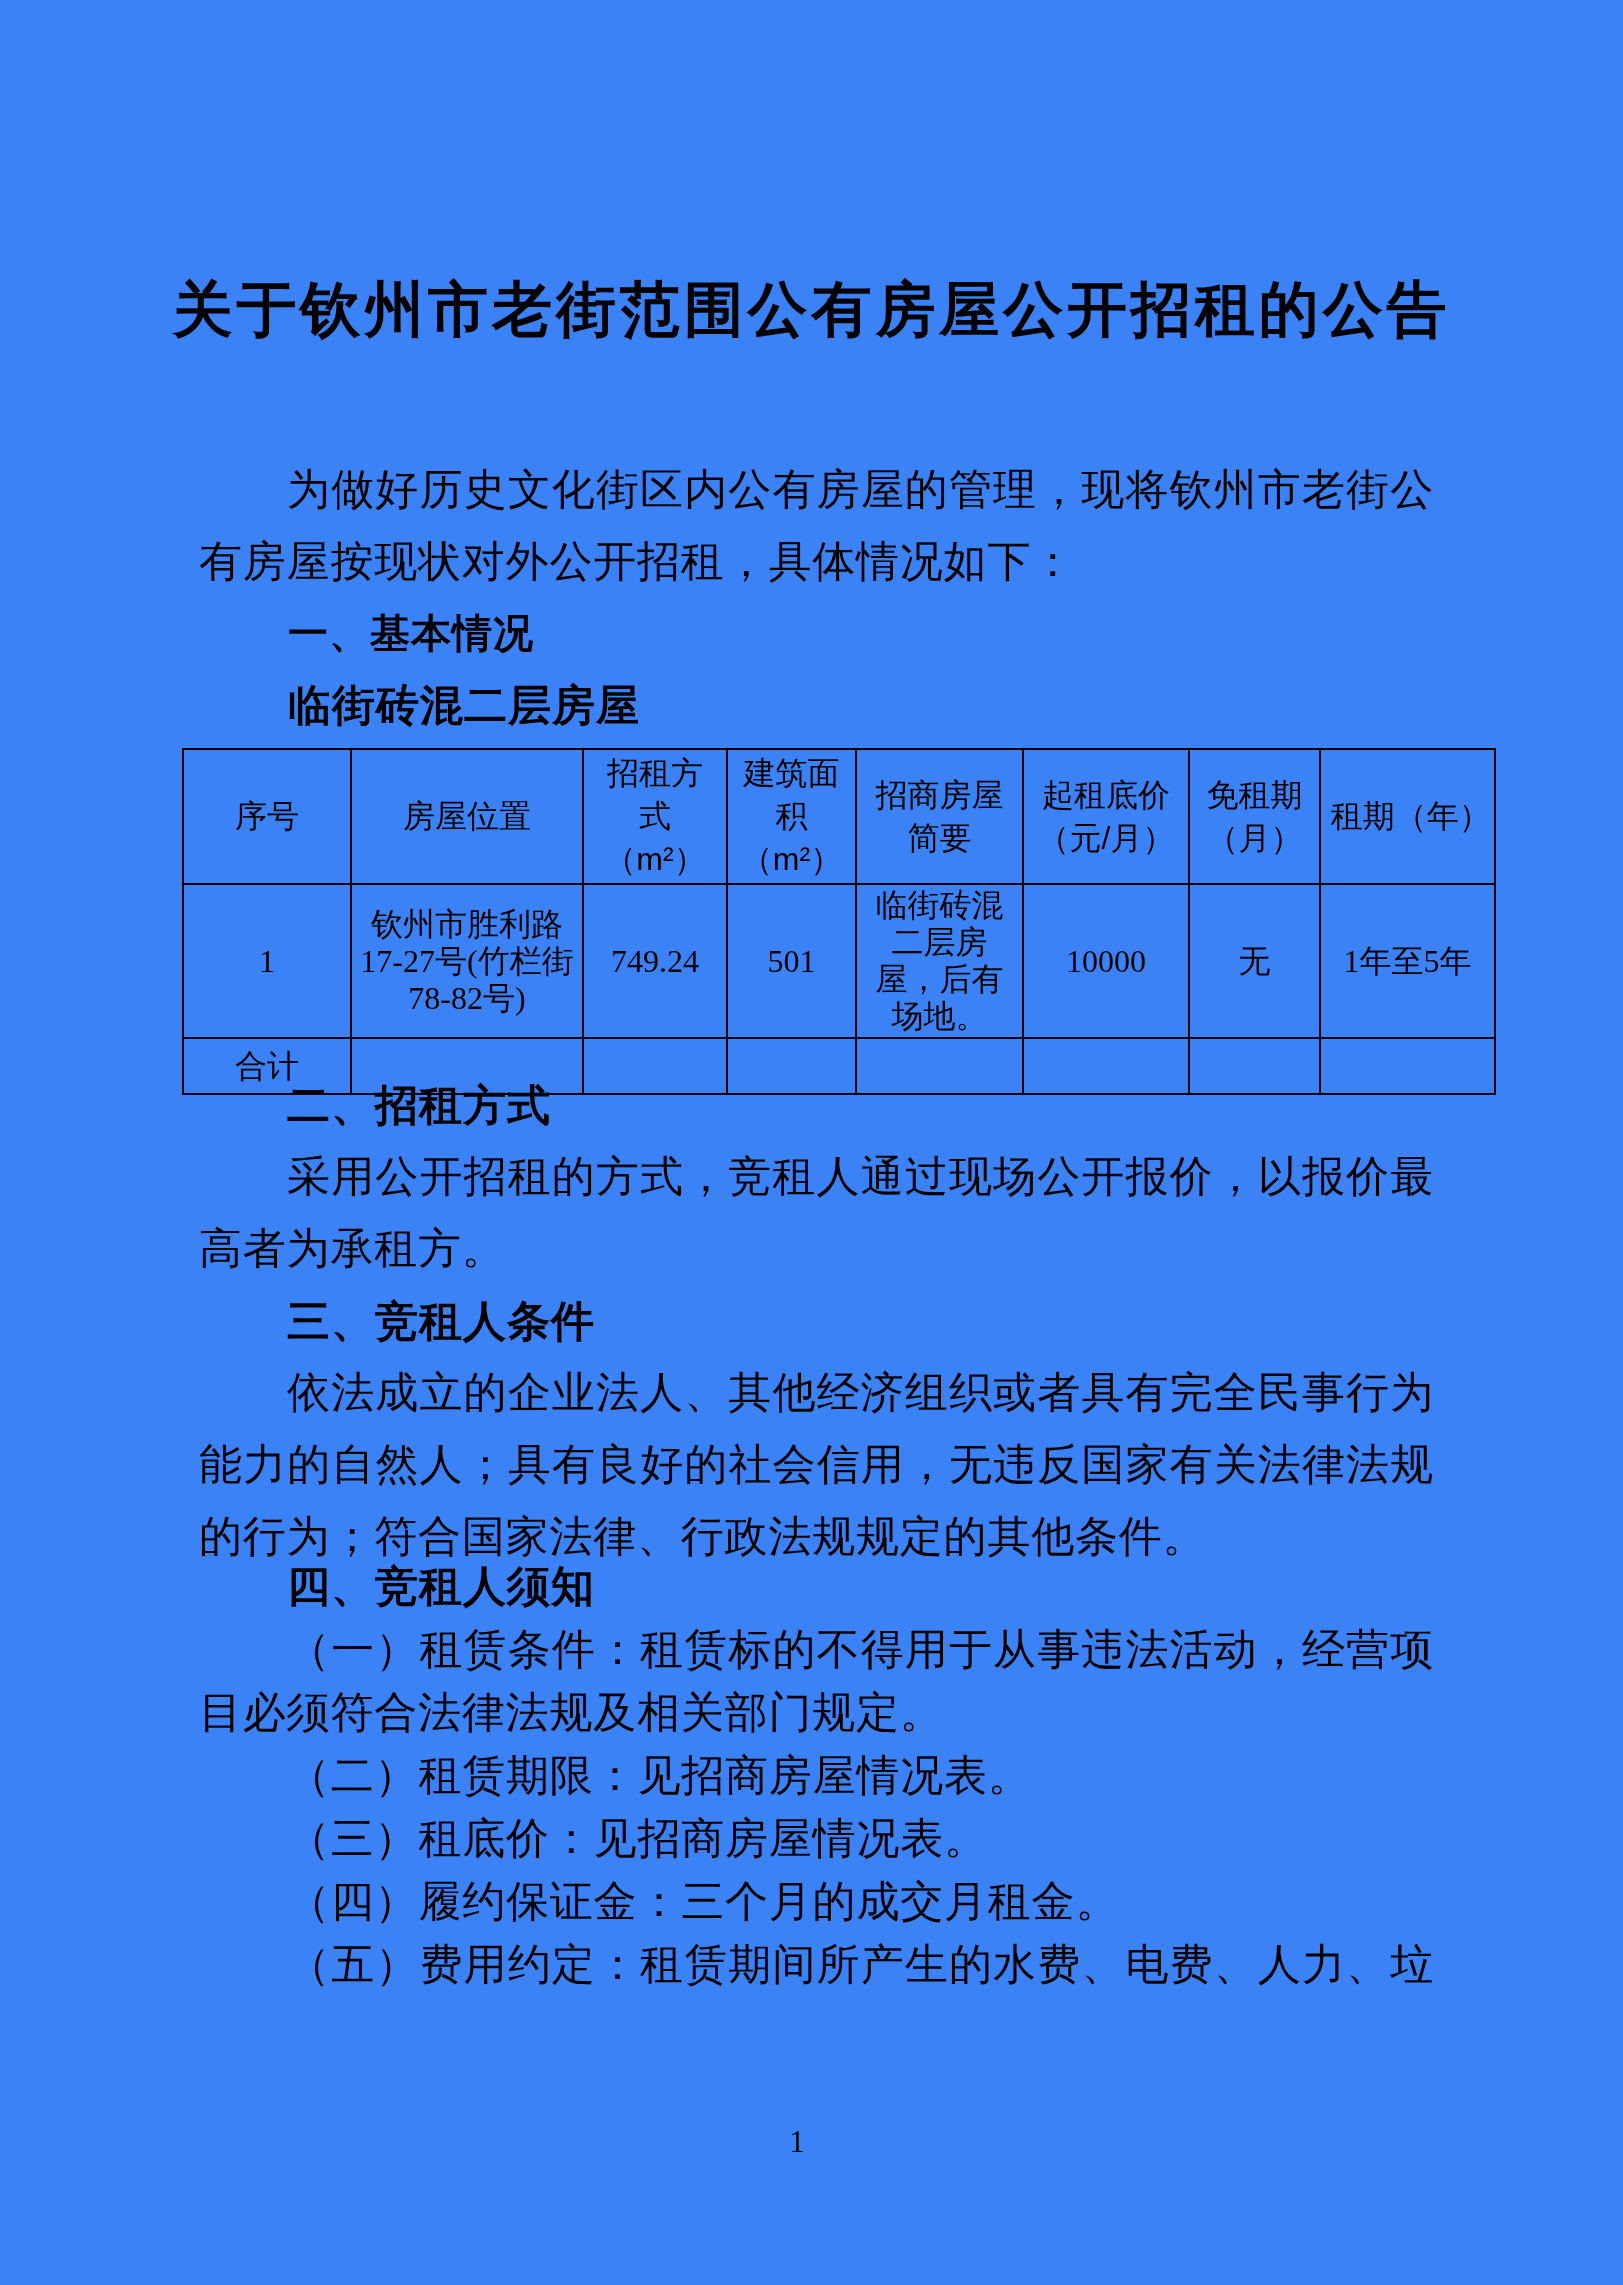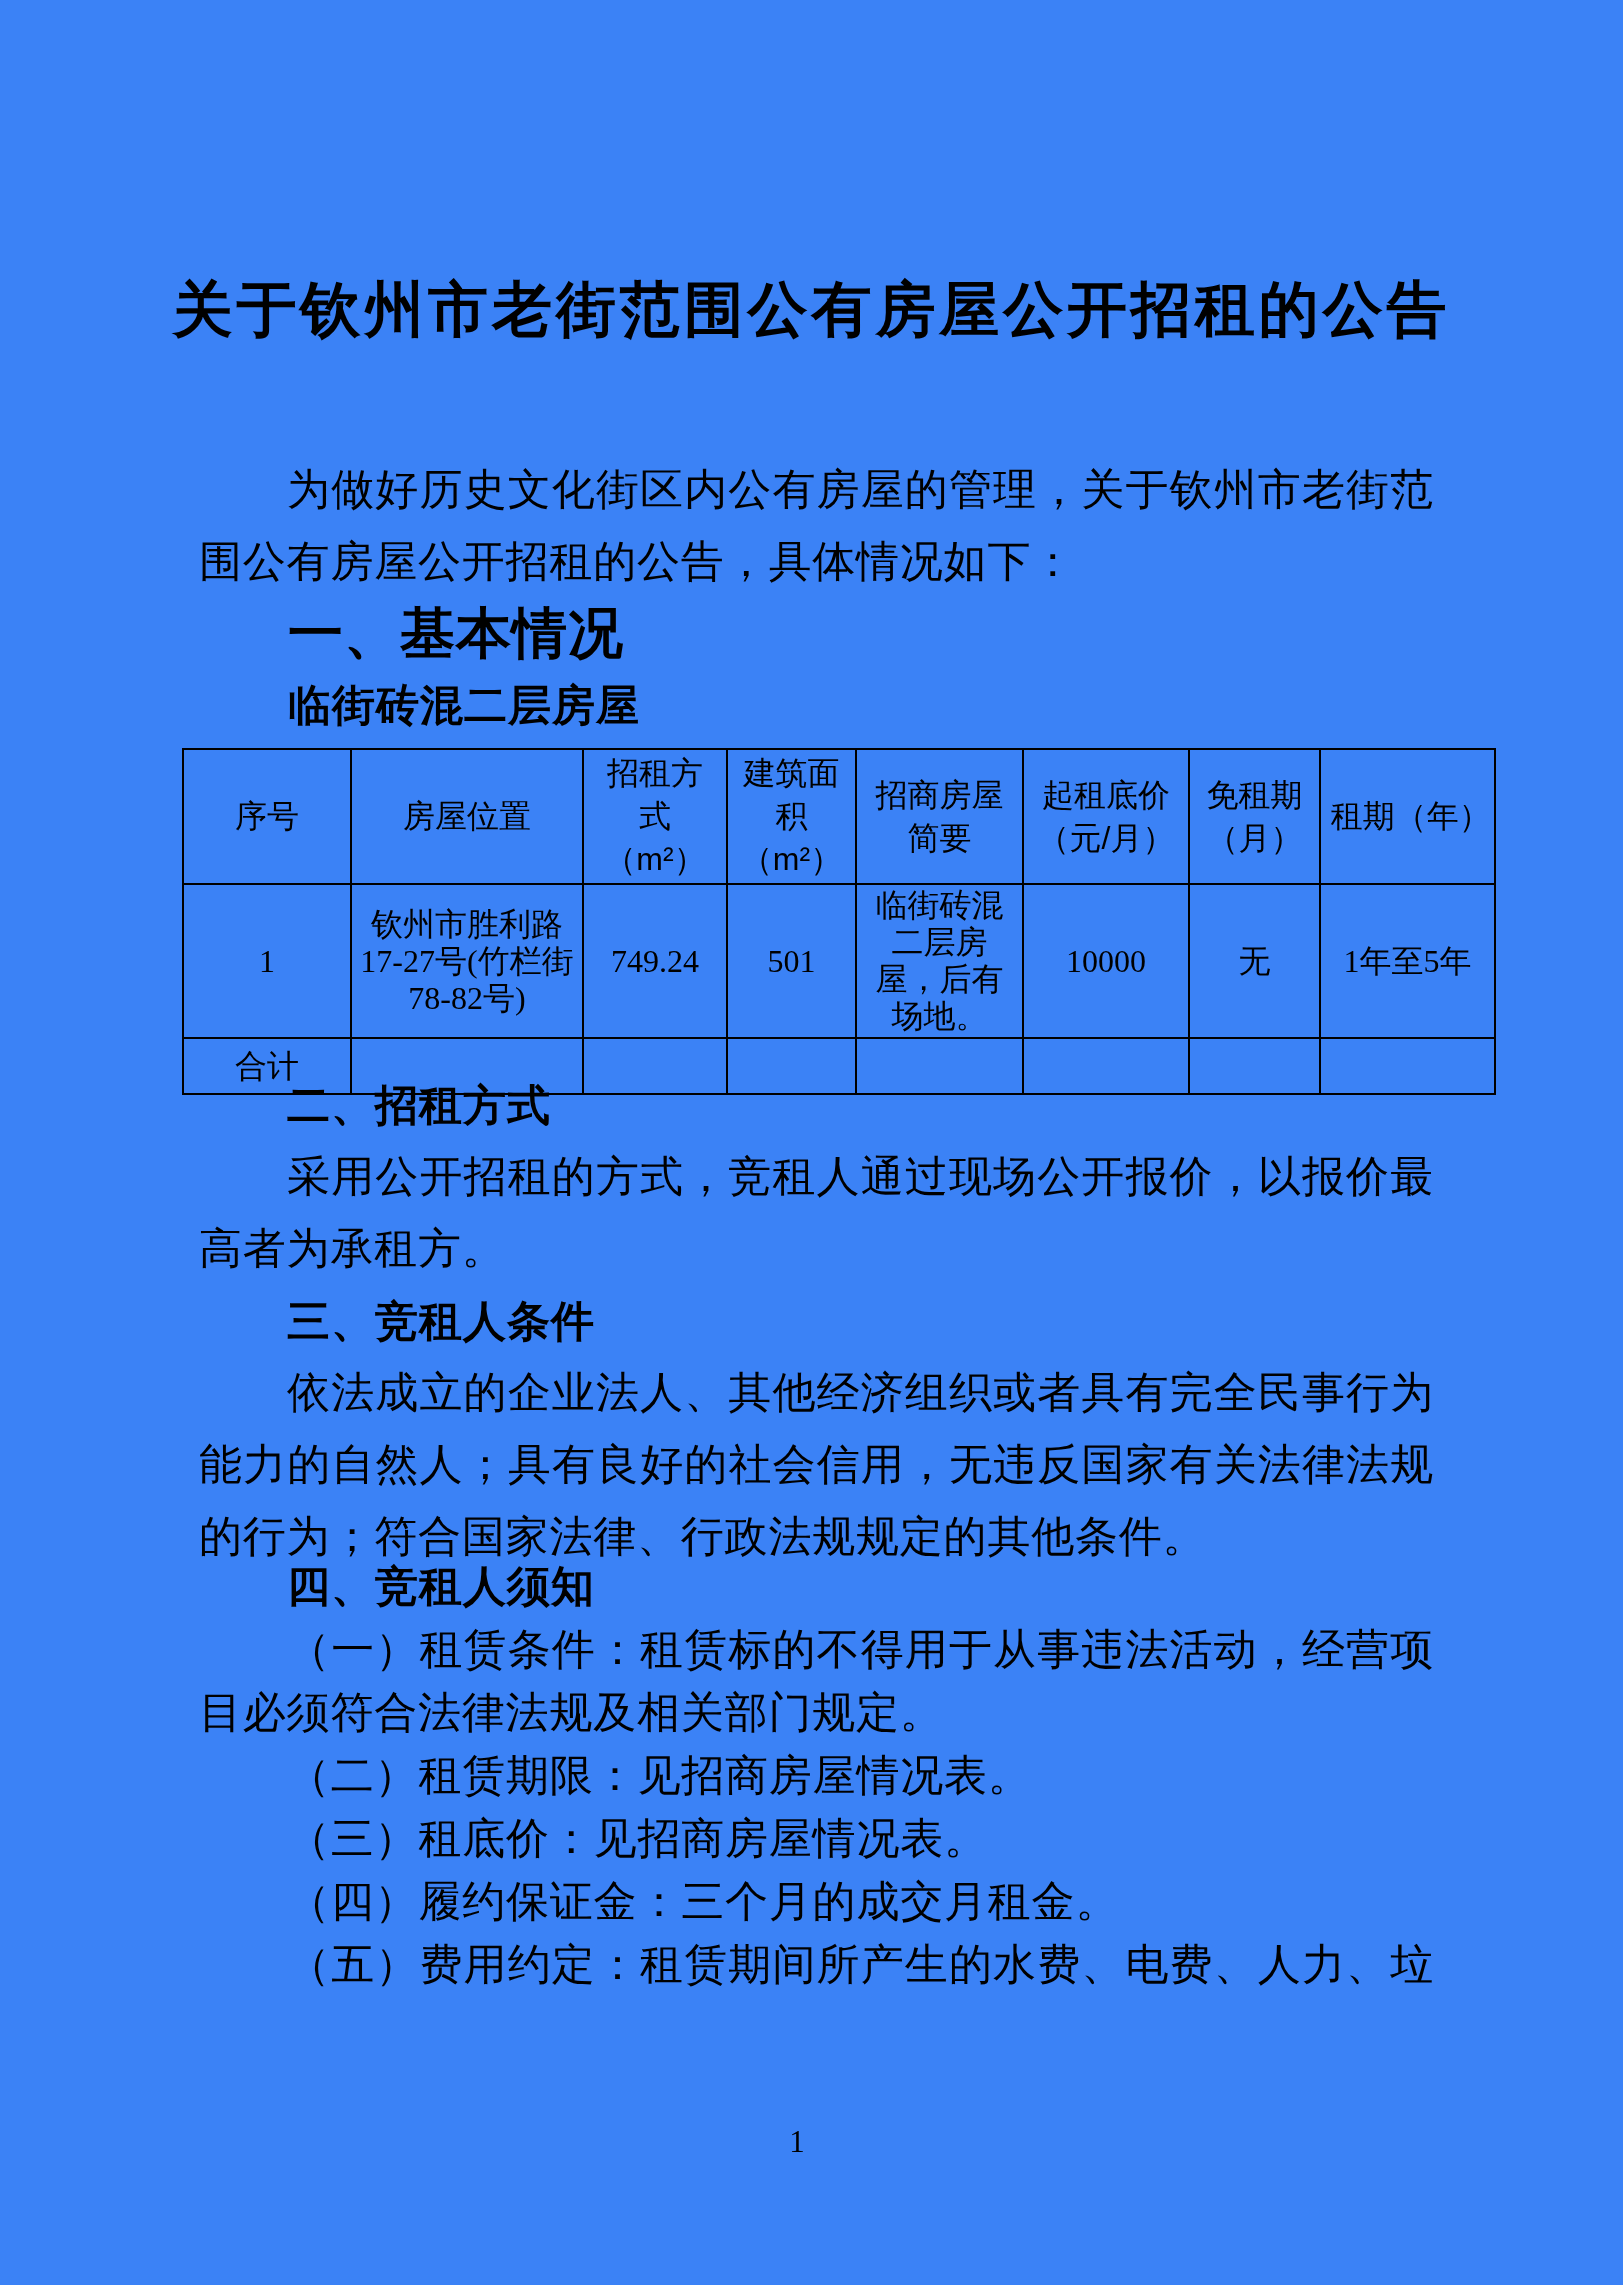--- a/index.html
+++ b/index.html
@@ -44,21 +44,21 @@
     font-size: 43px;
     letter-spacing: 1px;
     text-align: left;
   }
   .intro   { top: 454px; line-height: 72px; }
   .sec23   { top: 1069px; line-height: 72px; }
   .sec4    { top: 1555px; line-height: 63px; }
   .h-basic {
     position: absolute; left: 288px; top: 604px;
     font-family: "Liberation Sans", "DejaVu Sans", sans-serif;
-    font-weight: 700; font-size: 55px; letter-spacing: 1px;
+    font-weight: 700; font-size: 40px; letter-spacing: 1px;
     line-height: 59px; margin: 0;
   }
   .tbl-caption {
     position: absolute; left: 288px; top: 676px;
     font-family: "Liberation Sans", "DejaVu Sans", sans-serif;
     font-weight: 700; font-size: 43px; letter-spacing: 1px;
     line-height: 59px; margin: 0;
   }
   table.housing {
     position: absolute;
@@ -104,21 +104,21 @@
   }
 </style>
 </head>
 <body>
 
 <div class="page">
 
   <div class="doc-title">关于钦州市老街范围公有房屋公开招租的公告</div>
 
   <div class="body-block intro">
-    <p>为做好历史文化街区内公有房屋的管理，关于钦州市老街范围公有房屋公开招租的公告，具体情况如下：</p>
+    <p>为做好历史文化街区内公有房屋的管理，现将钦州市老街公有房屋按现状对外公开招租，具体情况如下：</p>
   </div>
 
   <h2 class="h-basic">一、基本情况</h2>
   <h2 class="tbl-caption">临街砖混二层房屋</h2>
 
   <table class="housing">
     <colgroup>
       <col style="width:168px">
       <col style="width:232px">
       <col style="width:144px">

